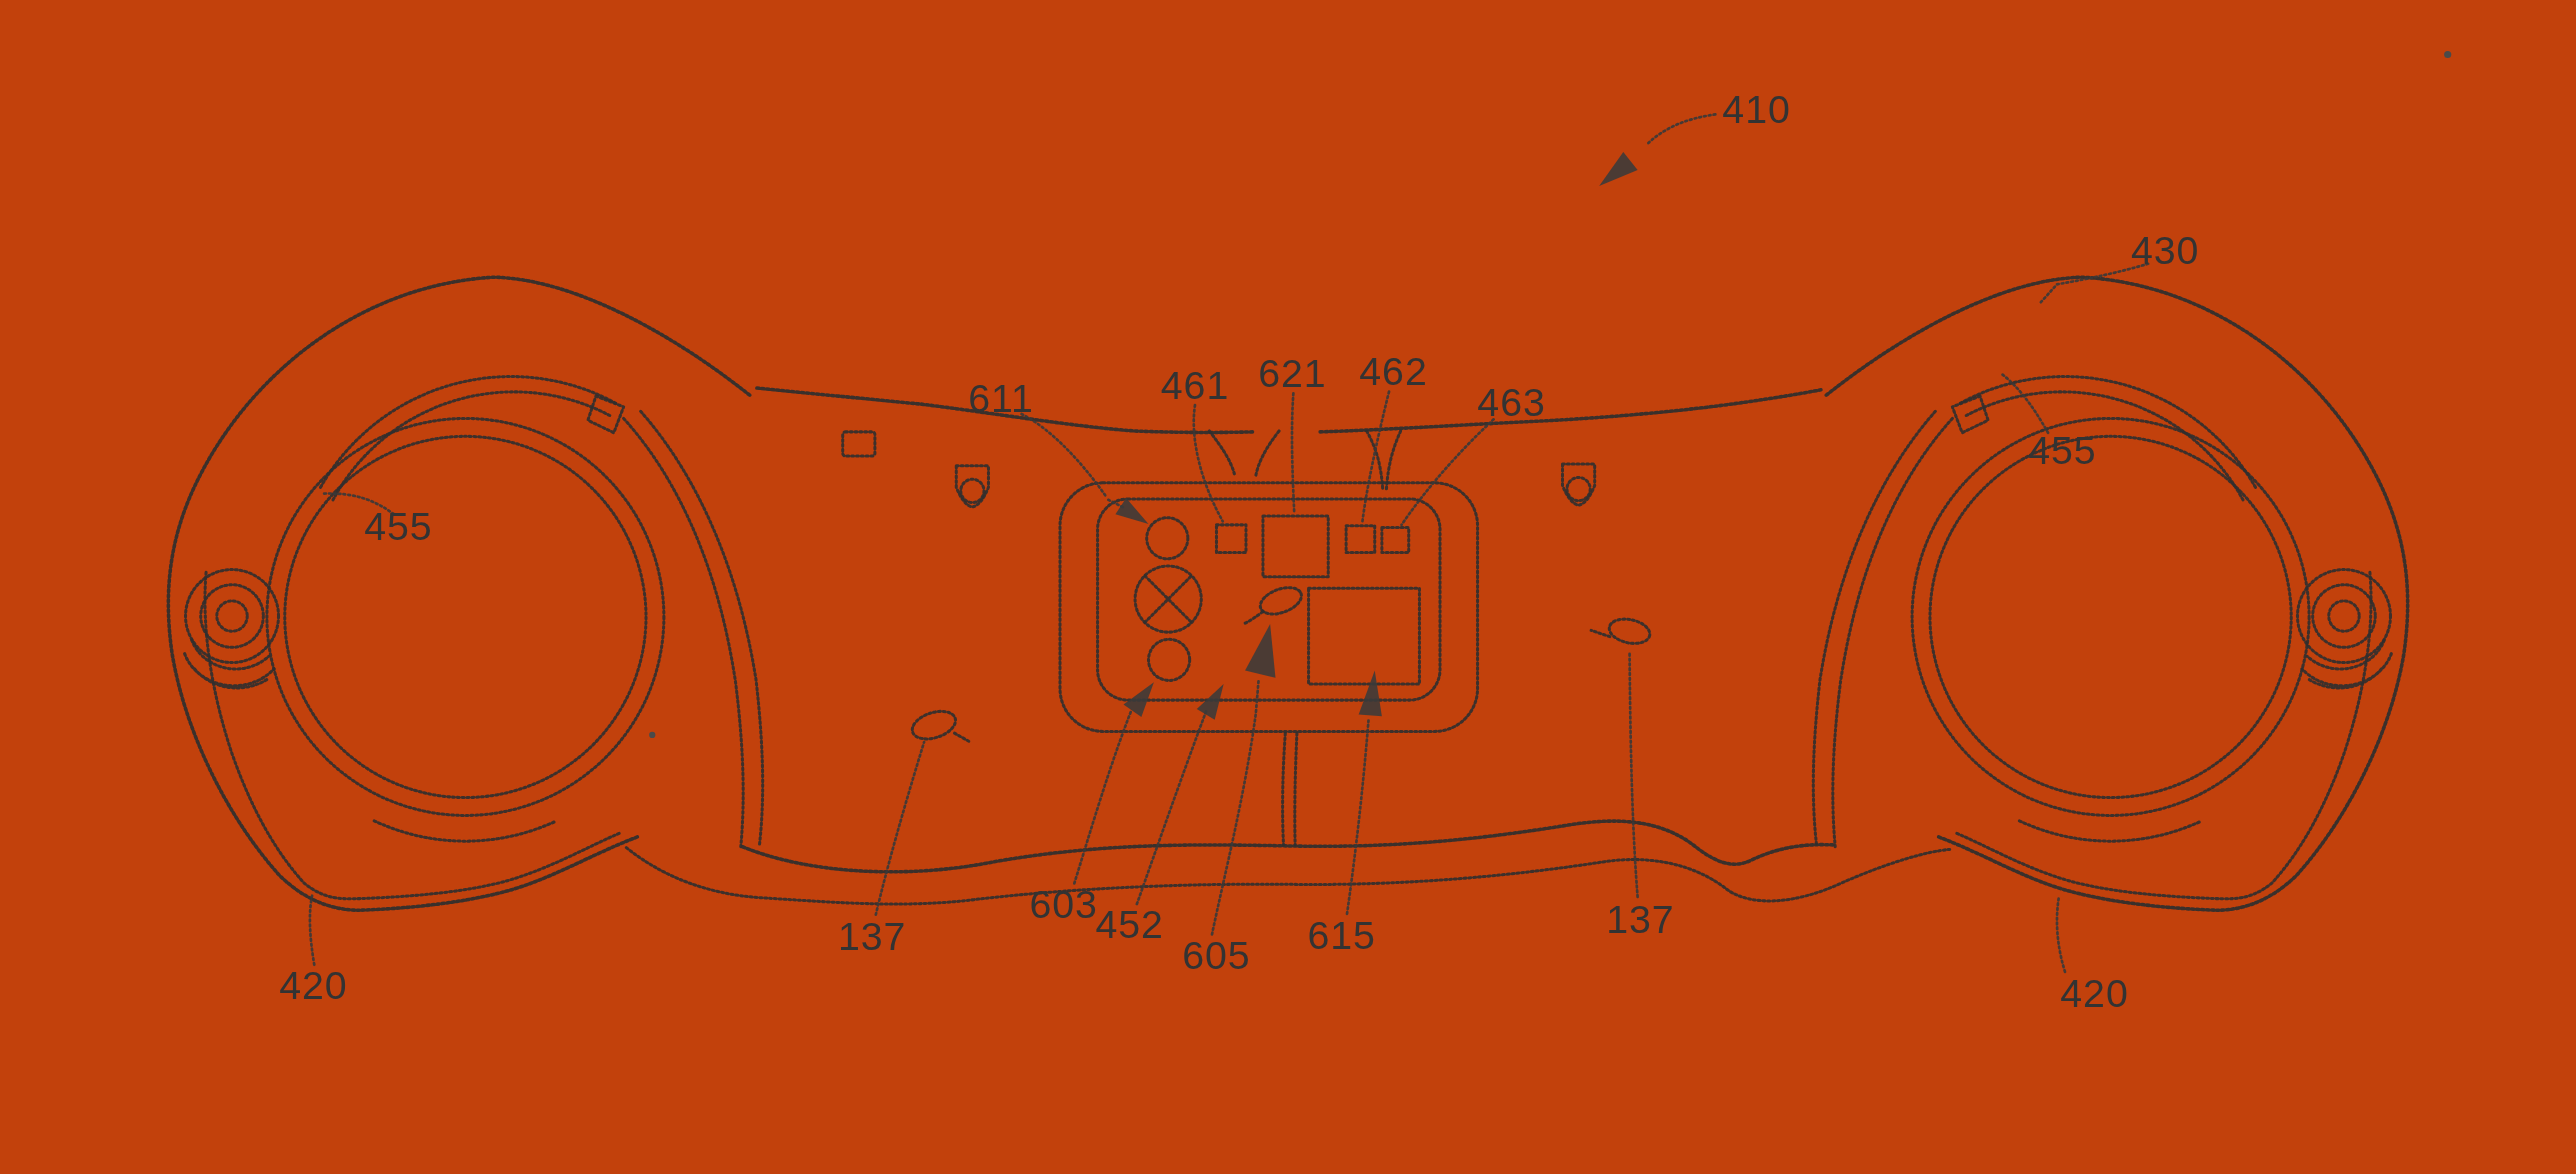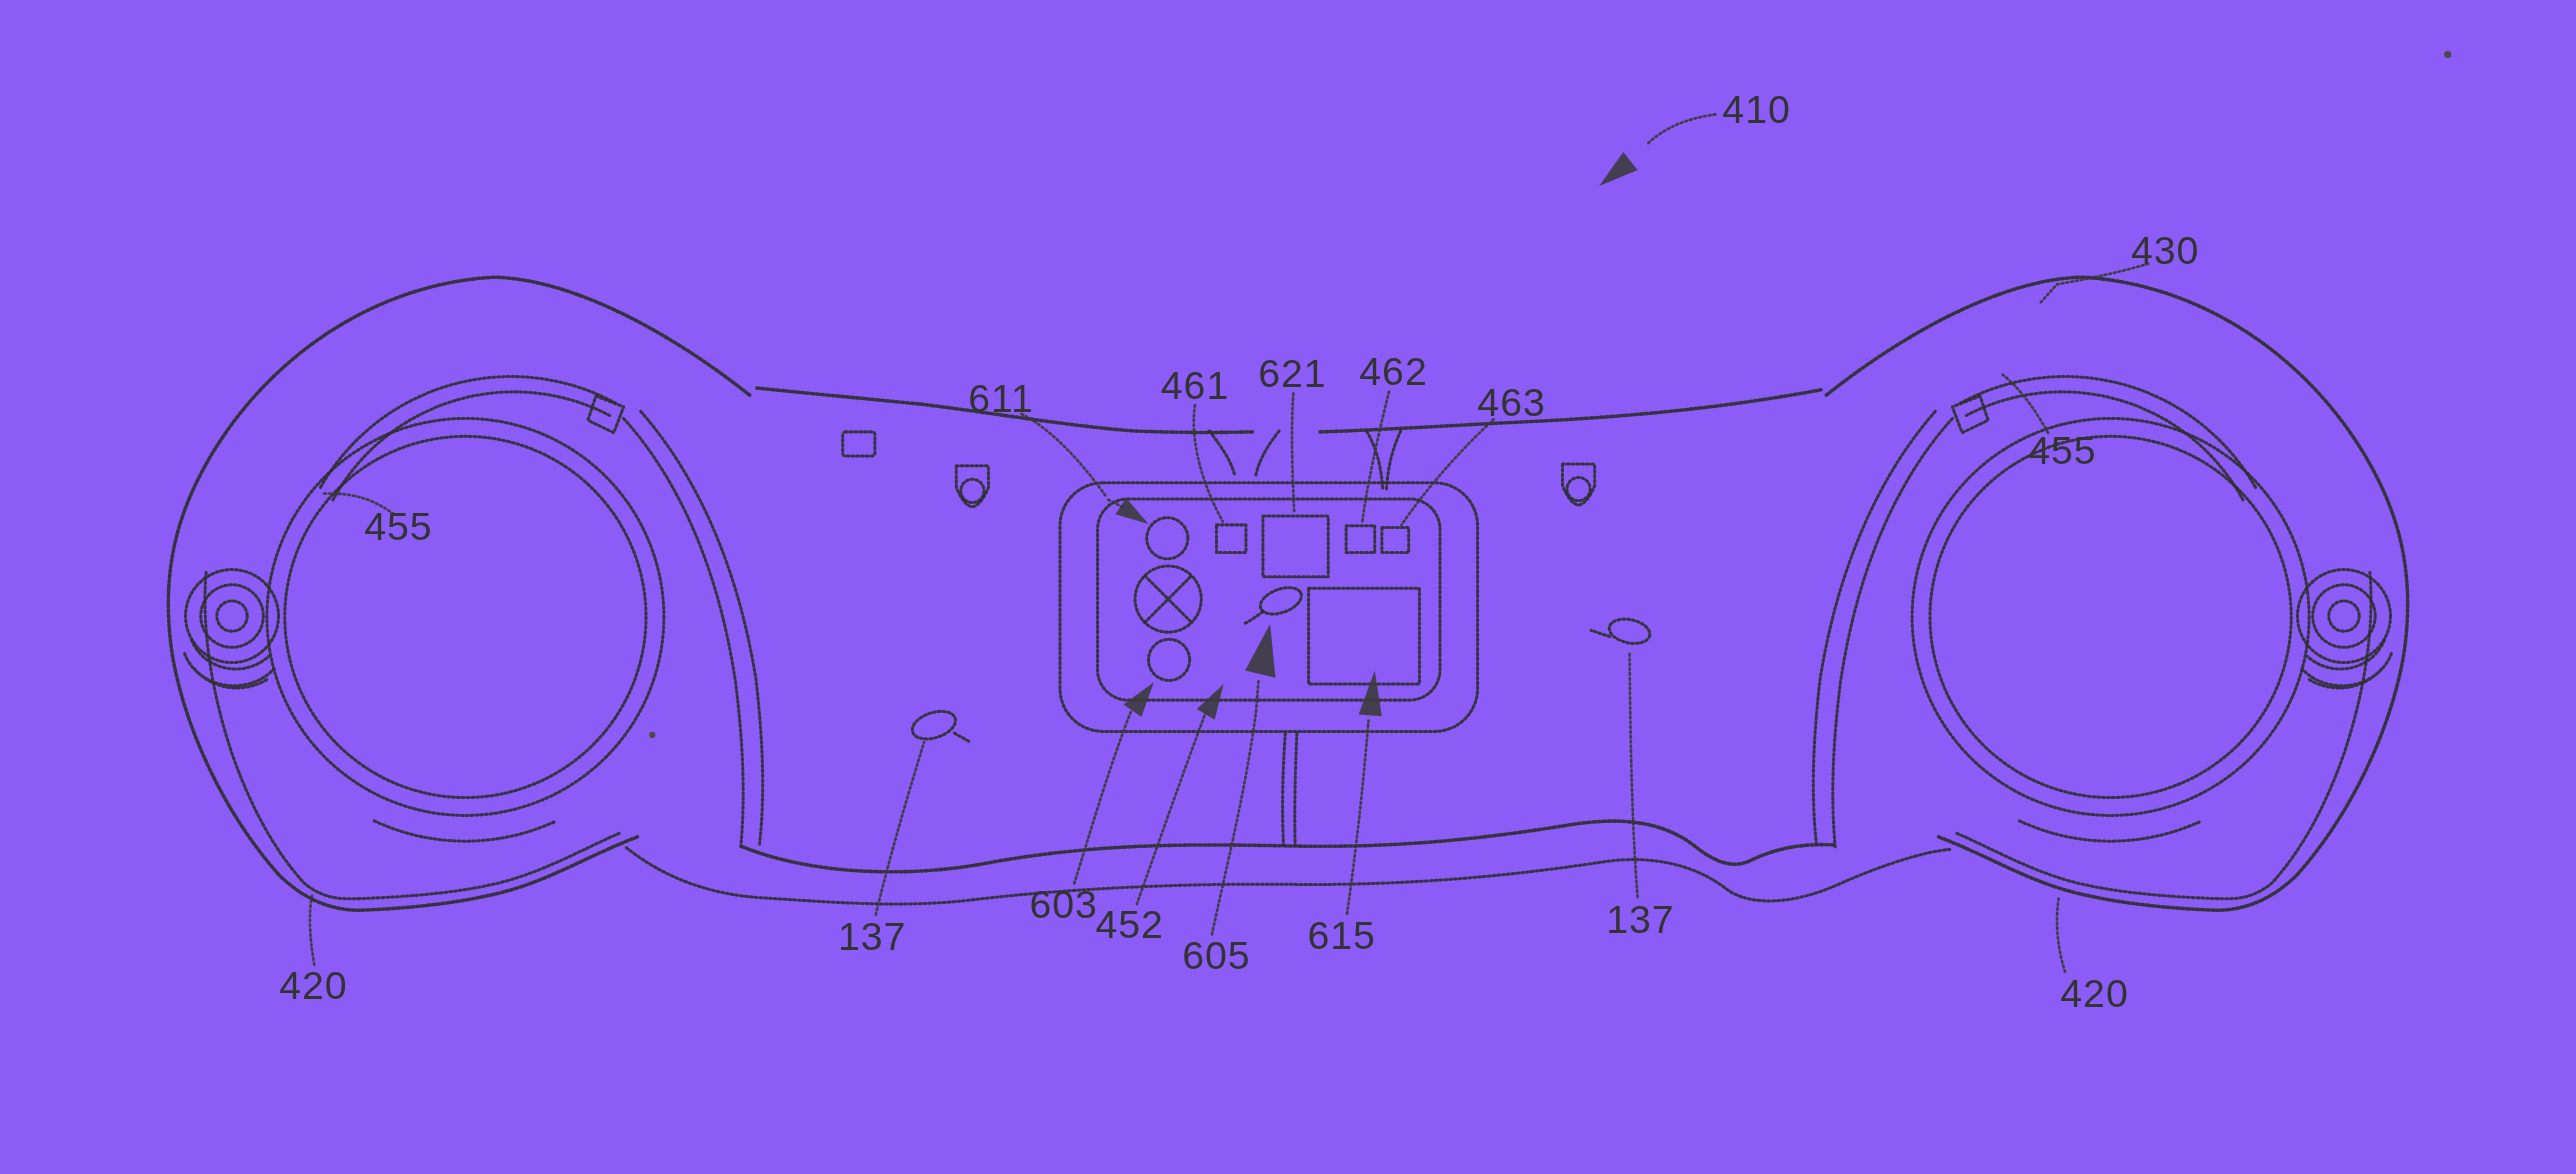--- a/index.html
+++ b/index.html
@@ -1,16 +1,16 @@
 <!DOCTYPE html>
 <html style="font-size:14.3px"><head>
 <meta charset="utf-8">
 <style>
   html,body{margin:0;padding:0;background:#ffffff;}
-  .stage{position:relative;width:2576px;height:1174px;background:#8b5cf6;overflow:hidden;}
+  .stage{position:relative;width:2576px;height:1174px;background:#c2410c;overflow:hidden;}
   svg{display:block;width:100%;height:100%;}
   .ink{fill:none;stroke:#2f2f2f;stroke-opacity:.9;stroke-width:3.4;stroke-linecap:round;stroke-linejoin:round;stroke-dasharray:2.2 3.2;}
   .heavy{fill:none;stroke:#2f2f2f;stroke-opacity:.92;stroke-width:4;stroke-linecap:round;stroke-linejoin:round;stroke-dasharray:2.6 3;}
   .leader{fill:none;stroke:#383838;stroke-opacity:.9;stroke-width:3;stroke-linecap:round;stroke-dasharray:2 3.4;}
   .solid{fill:#3a3a3a;fill-opacity:.88;stroke:none;}
   .speck{fill:#4a4a4a;stroke:none;}
   text.ref{font-family:"Liberation Sans", sans-serif;font-size:44px;fill:#333333;letter-spacing:1px;}
 </style>
 </head>
 <body>

